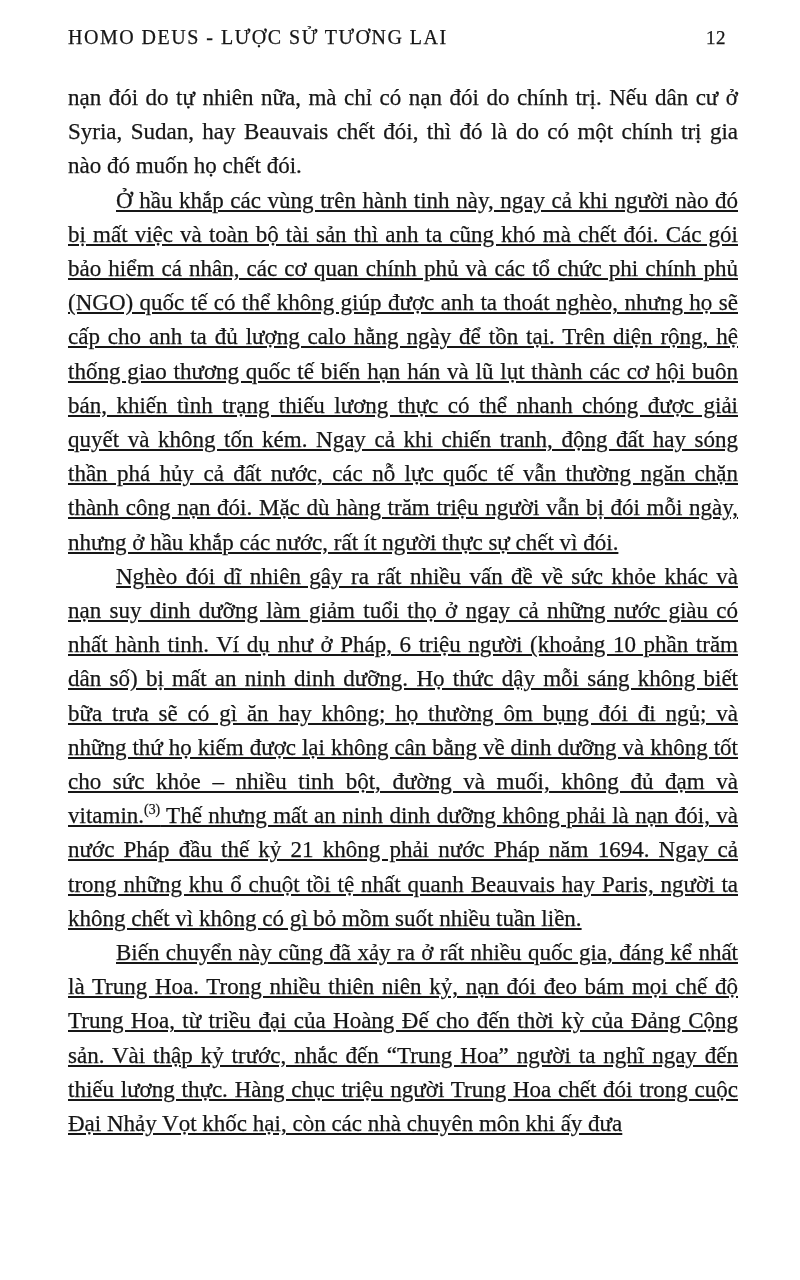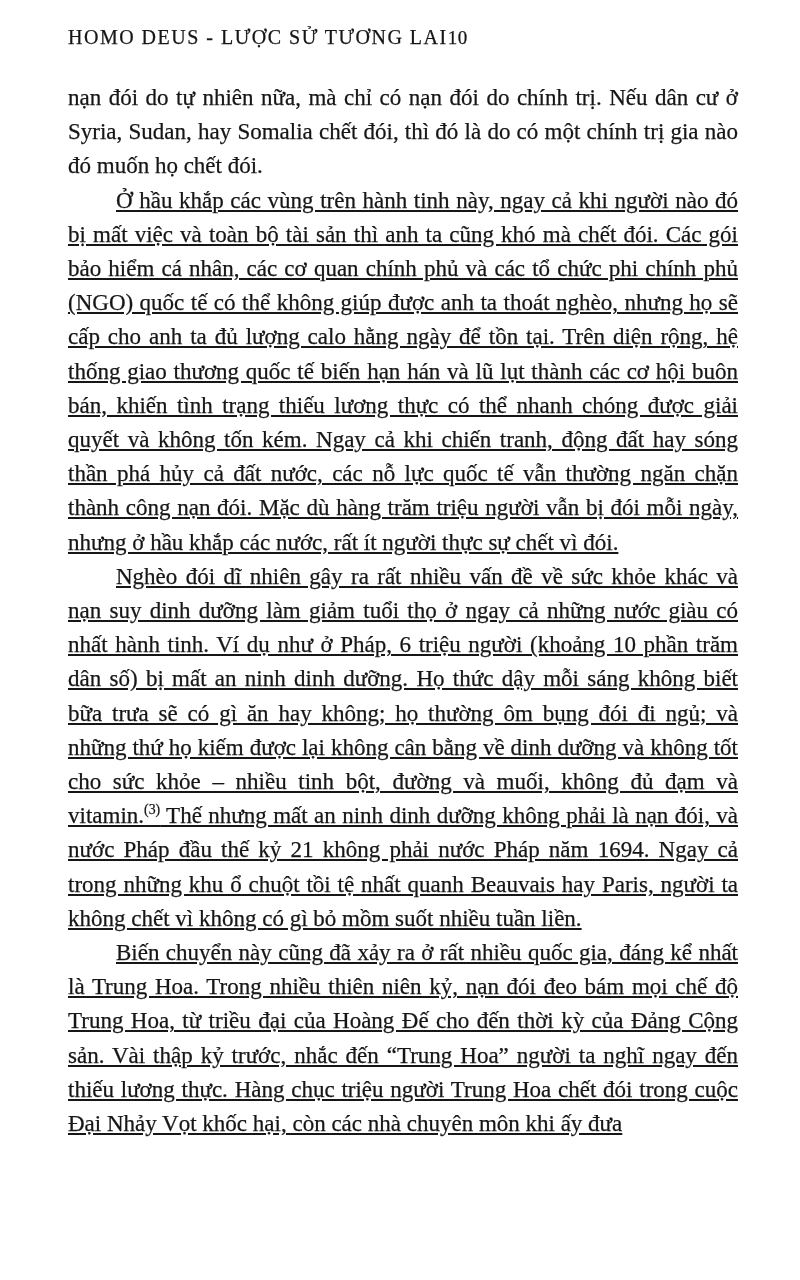--- a/index.html
+++ b/index.html
@@ -15,20 +15,21 @@
     background: #ffffff;
     box-sizing: border-box;
     padding: 25px 62px 0 68px;
     overflow: hidden;
     font-family: "Liberation Serif", "DejaVu Serif", serif;
     color: #161616;
     -webkit-text-stroke: 0.25px #161616;
   }
   .running-head {
     display: flex;
+    justify-content: space-between;
     align-items: baseline;
     font-size: 20px;
     line-height: 24px;
     letter-spacing: 1.5px;
     white-space: nowrap;
   }
   .running-head .page-num {
     letter-spacing: 0.5px;
     margin-right: 12px;
     font-size: 19px;
@@ -53,23 +54,23 @@
     vertical-align: super;
     letter-spacing: 0;
   }
 </style>
 </head>
 <body>
 
 <div class="page">
   <header class="running-head">
     <span class="head-title">HOMO DEUS - LƯỢC SỬ TƯƠNG LAI</span>
-    <span class="page-num">10</span>
+    <span class="page-num">12</span>
   </header>
 
   <main class="body-text">
 
-  <p>nạn đói do tự nhiên nữa, mà chỉ có nạn đói do chính trị. Nếu dân cư ở Syria, Sudan, hay Somalia chết đói, thì đó là do có một chính trị gia nào đó muốn họ chết đói.</p>
+  <p>nạn đói do tự nhiên nữa, mà chỉ có nạn đói do chính trị. Nếu dân cư ở Syria, Sudan, hay Beauvais chết đói, thì đó là do có một chính trị gia nào đó muốn họ chết đói.</p>
       <p class="indent">Ở hầu khắp các vùng trên hành tinh này, ngay cả khi người nào đó bị mất việc và toàn bộ tài sản thì anh ta cũng khó mà chết đói. Các gói bảo hiểm cá nhân, các cơ quan chính phủ và các tổ chức phi chính phủ (NGO) quốc tế có thể không giúp được anh ta thoát nghèo, nhưng họ sẽ cấp cho anh ta đủ lượng calo hằng ngày để tồn tại. Trên diện rộng, hệ thống giao thương quốc tế biến hạn hán và lũ lụt thành các cơ hội buôn bán, khiến tình trạng thiếu lương thực có thể nhanh chóng được giải quyết và không tốn kém. Ngay cả khi chiến tranh, động đất hay sóng thần phá hủy cả đất nước, các nỗ lực quốc tế vẫn thường ngăn chặn thành công nạn đói. Mặc dù hàng trăm triệu người vẫn bị đói mỗi ngày, nhưng ở hầu khắp các nước, rất ít người thực sự chết vì đói.</p>
       <p class="indent">Nghèo đói dĩ nhiên gây ra rất nhiều vấn đề về sức khỏe khác và nạn suy dinh dưỡng làm giảm tuổi thọ ở ngay cả những nước giàu có nhất hành tinh. Ví dụ như ở Pháp, 6 triệu người (khoảng 10 phần trăm dân số) bị mất an ninh dinh dưỡng. Họ thức dậy mỗi sáng không biết bữa trưa sẽ có gì ăn hay không; họ thường ôm bụng đói đi ngủ; và những thứ họ kiếm được lại không cân bằng về dinh dưỡng và không tốt cho sức khỏe – nhiều tinh bột, đường và muối, không đủ đạm và vitamin.<sup>(3)</sup> Thế nhưng mất an ninh dinh dưỡng không phải là nạn đói, và nước Pháp đầu thế kỷ 21 không phải nước Pháp năm 1694. Ngay cả trong những khu ổ chuột tồi tệ nhất quanh Beauvais hay Paris, người ta không chết vì không có gì bỏ mồm suốt nhiều tuần liền.</p>
       <p class="indent">Biến chuyển này cũng đã xảy ra ở rất nhiều quốc gia, đáng kể nhất là Trung Hoa. Trong nhiều thiên niên kỷ, nạn đói đeo bám mọi chế độ Trung Hoa, từ triều đại của Hoàng Đế cho đến thời kỳ của Đảng Cộng sản. Vài thập kỷ trước, nhắc đến “Trung Hoa” người ta nghĩ ngay đến thiếu lương thực. Hàng chục triệu người Trung Hoa chết đói trong cuộc Đại Nhảy Vọt khốc hại, còn các nhà chuyên môn khi ấy đưa</p>
     </main>
 </div>
 
 </body></html>

